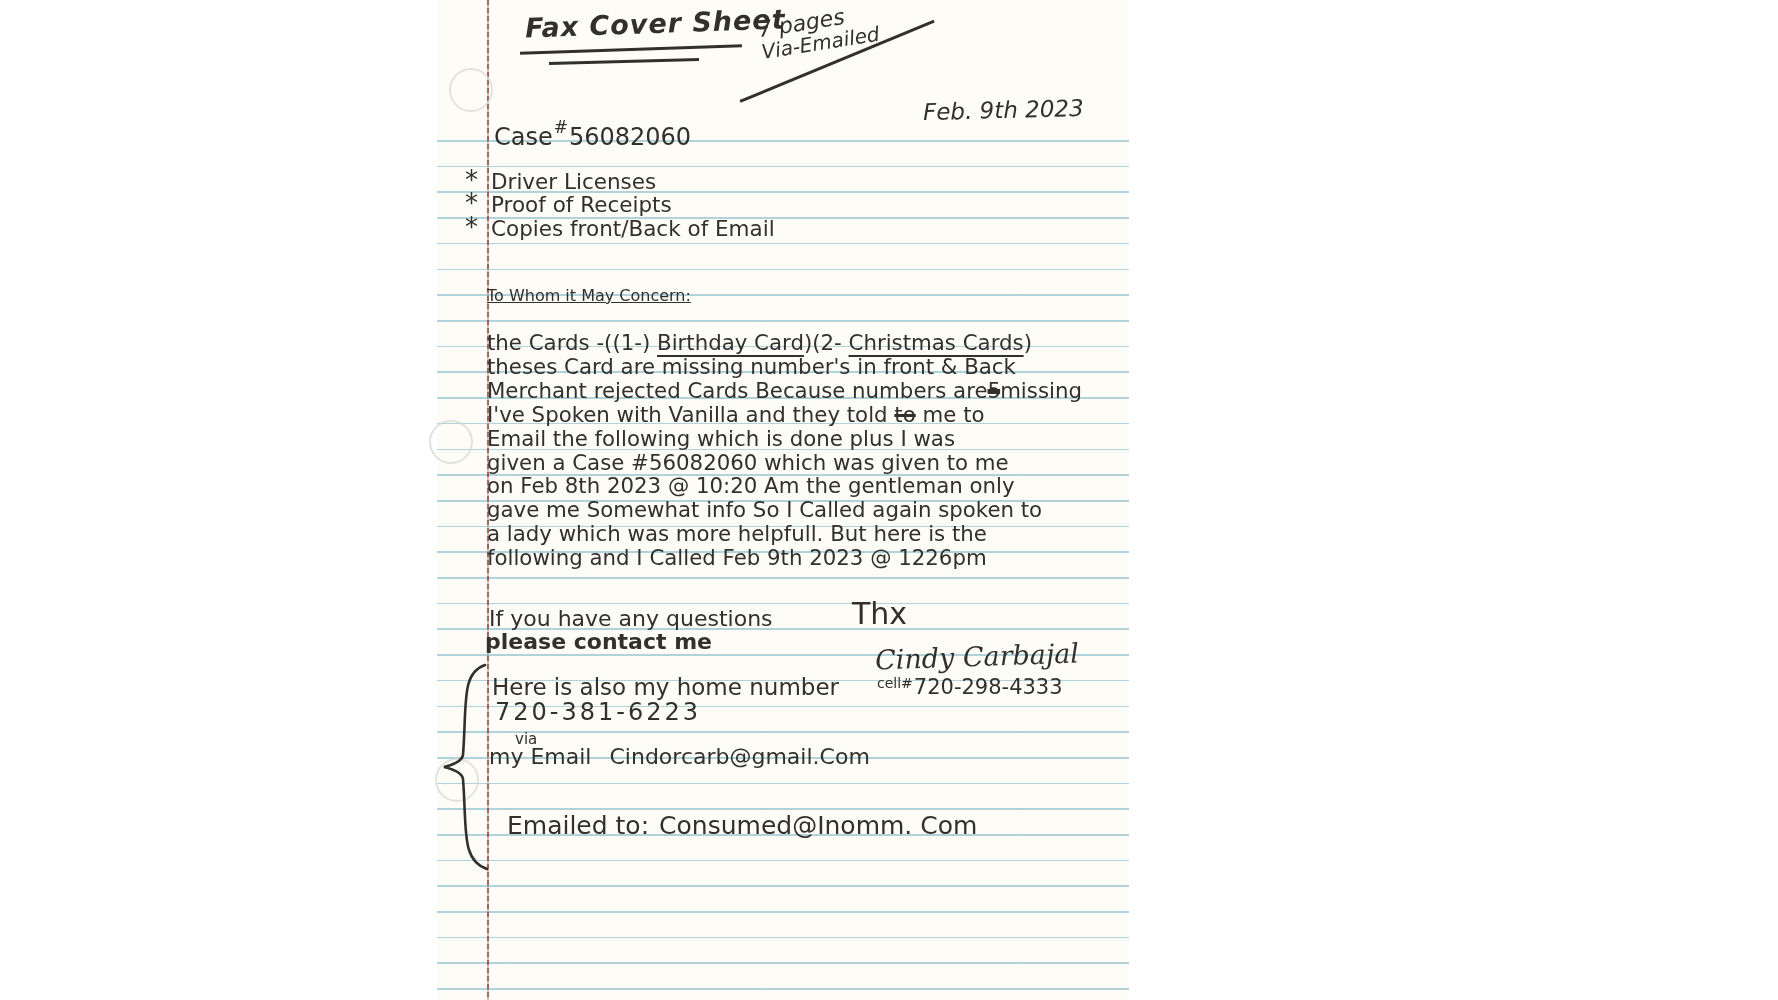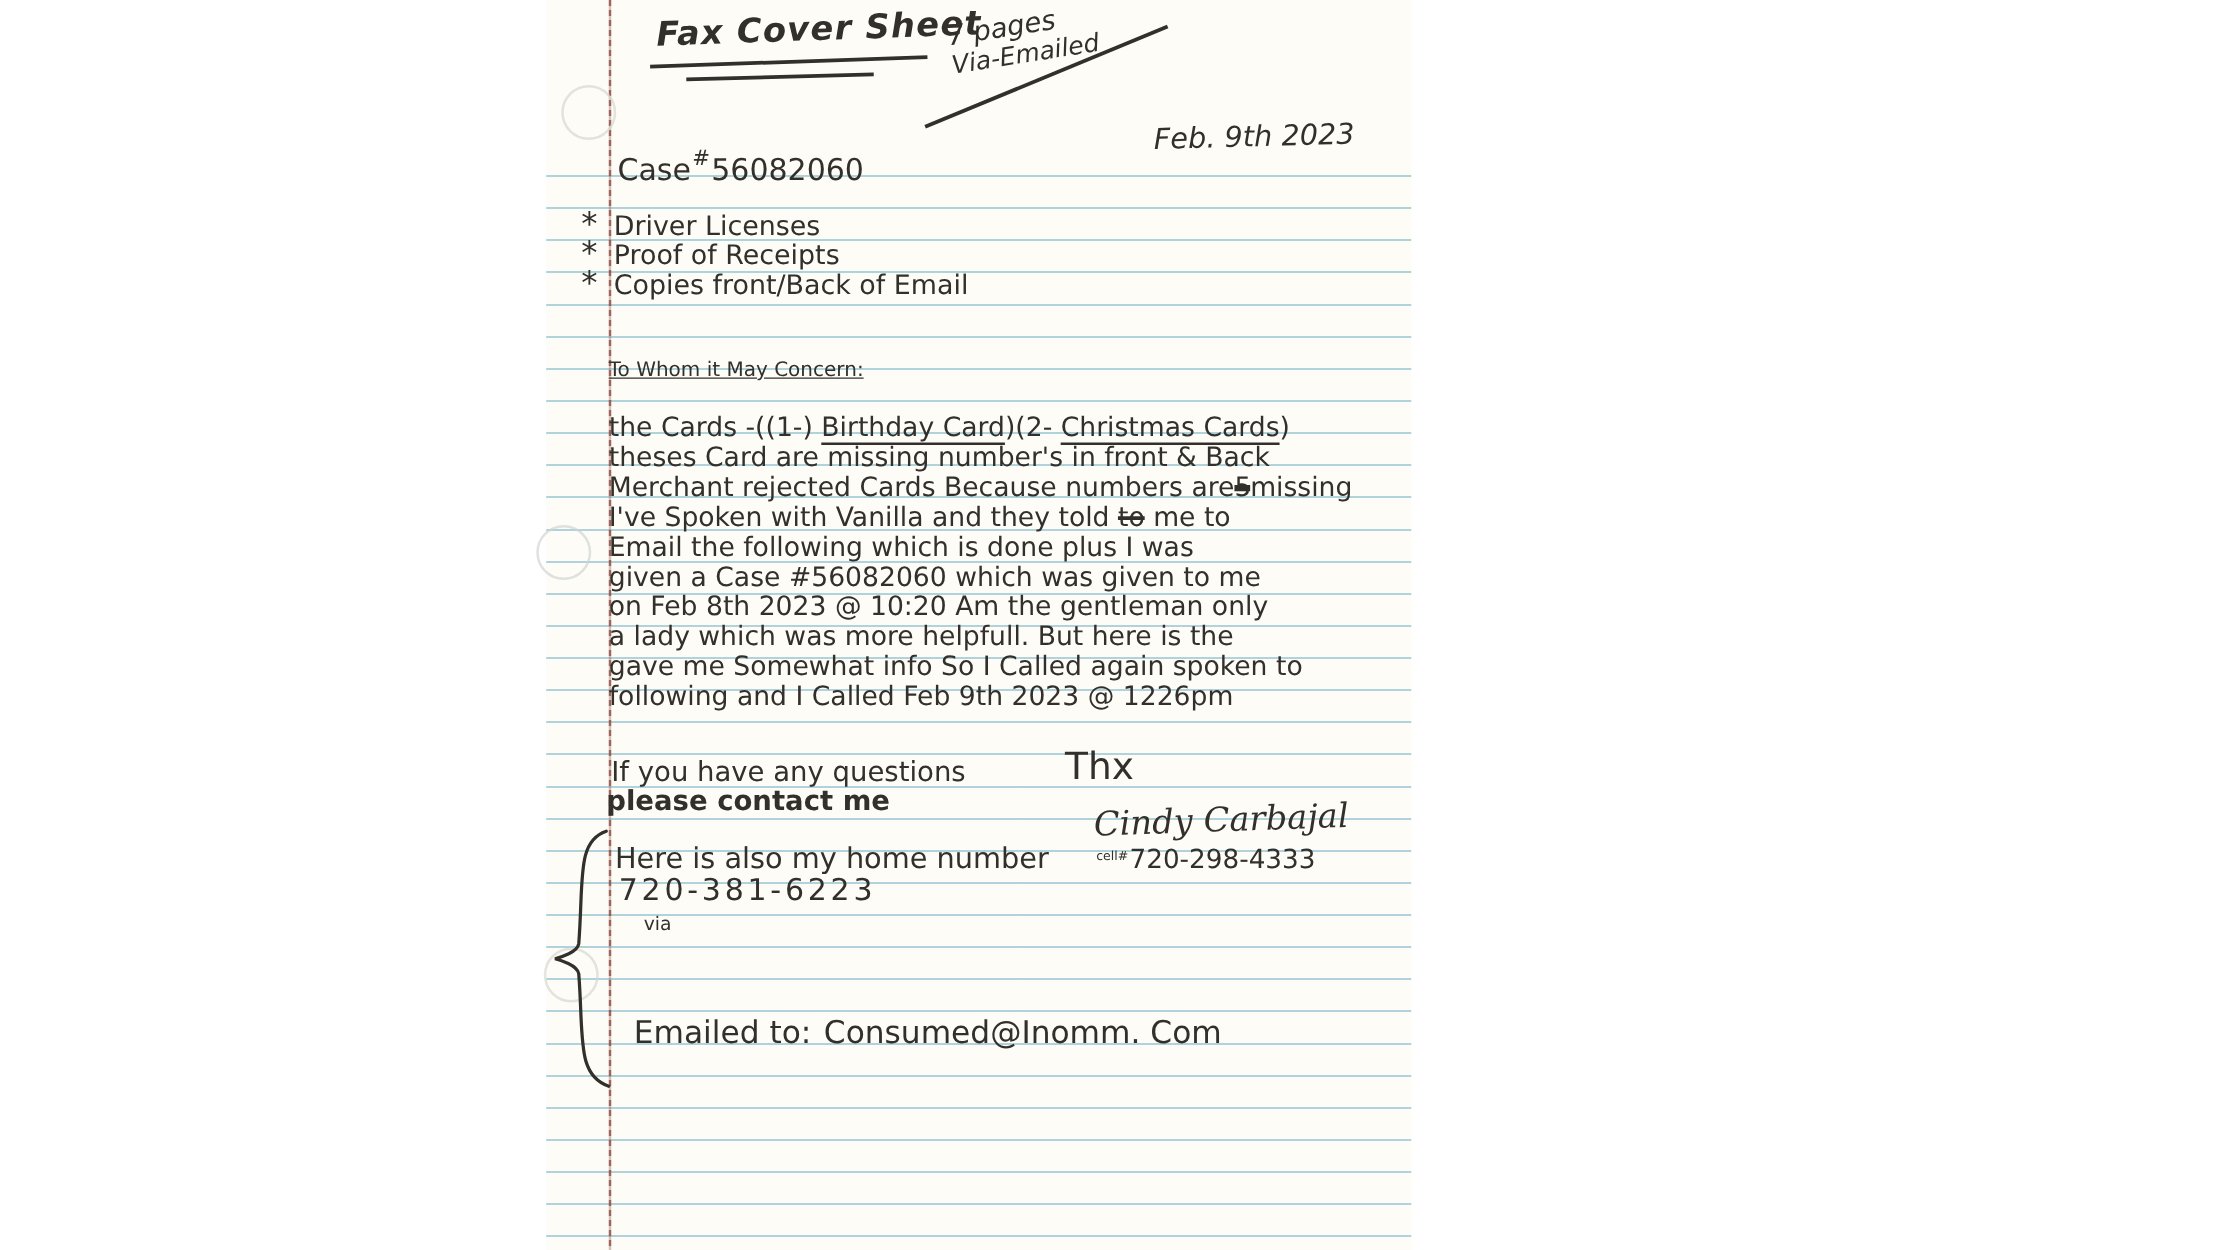--- a/index.html
+++ b/index.html
@@ -58,21 +58,21 @@
   .u{text-decoration:underline;text-underline-offset:5px;text-decoration-thickness:2px;}
   .strike{text-decoration:line-through;text-decoration-thickness:3px;}
   .scribble{text-decoration:line-through;text-decoration-thickness:4.5px;letter-spacing:-1px;}
   
   .q1{left:52px;top:606px;font-size:22px;}
   .q2{left:48px;top:629px;font-size:22px;font-weight:bold;}
   .thx{left:415px;top:596px;font-size:30px;}
   .signature{left:438px;top:641px;font-size:27px;font-style:italic;
     font-family:"DejaVu Serif",serif;transform:rotate(-2deg);}
   .cell-line{left:440px;top:675px;font-size:21px;}
-  .cell-line .small{font-size:10px;position:relative;top:-6px;margin-right:1px;}
+  .cell-line .small{font-size:14px;position:relative;top:-6px;margin-right:1px;}
   
   .home-intro{left:55px;top:674px;font-size:23px;}
   .home-number{left:58px;top:698px;font-size:24px;letter-spacing:3px;text-align:center;}
   .via{left:78px;top:730px;font-size:15px;}
   .email-line{left:52px;top:744px;font-size:22px;}
   .email-line .addr{margin-left:18px;}
   .emailed-to{left:70px;top:811px;font-size:25px;}
   .emailed-to .addr{margin-left:10px;}
   .brace{left:4px;top:662px;}
 </style>
@@ -121,36 +121,39 @@
     <div class="abs salutation">To Whom it May Concern:</div>
 
     <div class="abs body-block">
       <div><span>the Cards -((1-) </span><span class="u">Birthday Card</span><span>)(2- </span><span class="u">Christmas Cards</span><span>)</span></div>
       <div><span>theses Card are missing number's in front &amp; Back</span></div>
       <div><span>Merchant rejected Cards Because numbers are</span><span class="scribble">5</span><span>missing</span></div>
       <div><span>I've Spoken with Vanilla and they told </span><span class="strike">to</span><span> me to</span></div>
       <div><span>Email the following which is done plus I was</span></div>
       <div><span>given a Case #56082060 which was given to me</span></div>
       <div><span>on Feb 8th 2023 @ 10:20 Am the gentleman only</span></div>
+      <div><span>gave me Somewhat info So I Called again spoken to</span></div>
       <div><span>a lady which was more helpfull. But here is the</span></div>
-      <div><span>gave me Somewhat info So I Called again spoken to</span></div>
       <div><span>following and I Called Feb 9th 2023 @ 1226pm</span></div>
     </div>
 
     <div class="abs q1">If you have any questions</div>
     <div class="abs q2">please contact me</div>
     <div class="abs thx">Thx</div>
     <div class="abs signature">Cindy Carbajal</div>
     <div class="abs cell-line">
       <span class="small">cell#</span><span>720-298-4333</span>
     </div>
 
     <svg class="abs brace" width="48" height="210" viewBox="0 0 48 210">
       <path d="M 44,3 C 20,11 26,42 22,93 C 21,100 7,104 3,105 C 7,106 21,110 22,117 C 26,168 20,198 46,207" fill="none" stroke="#33302c" stroke-width="2.6" stroke-linecap="round"></path>
     </svg>
     <div class="abs home-intro">Here is also my home number</div>
     <div class="abs home-number">720-381-6223</div>
     <div class="abs via">via</div>
+    <div class="abs email-line">
+      <span>my Email</span><span class="addr">Cindorcarb@gmail.Com</span>
+    </div>
     <div class="abs emailed-to">
       <span>Emailed to:</span><span class="addr">Consumed@Inomm. Com</span>
     </div>
   </div>
 </div>
 
 </body></html>

